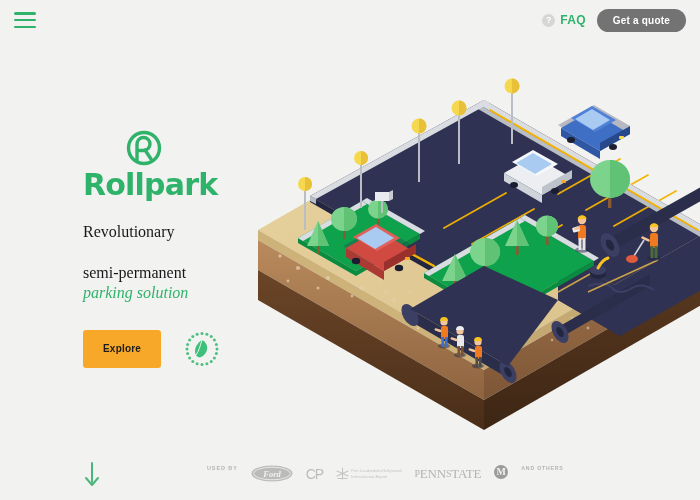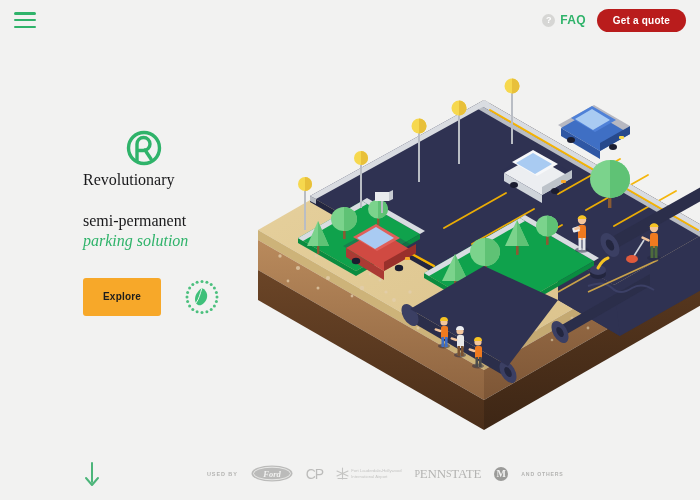--- a/index.html
+++ b/index.html
@@ -22,21 +22,21 @@
   .hamburger span{display:block;height:2.5px;border-radius:2px;background:#2fb36a;}
   .hdr-right{display:flex;align-items:center;gap:11px;}
   .faq-wrap{display:flex;align-items:center;gap:5px;cursor:pointer;}
   .q-icon{
     width:13px;height:13px;border-radius:50%;background:#d6d6d4;
     color:#fff;font-size:9px;line-height:13px;text-align:center;
     font-weight:bold;
   }
   .faq-label{font-size:12px;color:#2fb36a;font-weight:bold;letter-spacing:.3px;text-align:right;}
   .quote-btn{
-    background:#b91c1c;color:#fff;border:none;border-radius:20px;
+    background:#737373;color:#fff;border:none;border-radius:20px;
     padding:0 16px;height:23px;font-size:10px;font-weight:bold;
     letter-spacing:.2px;cursor:pointer;font-family:"Liberation Sans",sans-serif;
   }
 
   
   .content{position:absolute;left:83px;top:128px;width:240px;z-index:30;}
   .logo-mark{width:46px;height:46px;margin-left:38px;margin-bottom:-4px;}
   .logo-text{
     font-family:"DejaVu Sans", sans-serif;
     font-size:30px;font-weight:bold;color:#2fb36a;letter-spacing:-.8px;
@@ -51,21 +51,21 @@
   .explore-btn{
     background:#f7a829;border:none;border-radius:3px;
     padding:12px 20px;height:38px;font-size:10px;font-weight:bold;color:#1d1d1d;
     cursor:pointer;font-family:"Liberation Sans",sans-serif;letter-spacing:.2px;
   }
   .eco-badge{width:38px;height:38px;}
 
   
   .scroll-arrow{position:absolute;left:84px;top:462px;z-index:30;cursor:pointer;}
   .usedby{
-    position:absolute;left:207px;top:465px;display:flex;align-items:center;
+    position:absolute;left:207px;top:465px;display:flex;
     gap:13px;z-index:30;
   }
   .usedby-label{font-size:5.5px;letter-spacing:.9px;color:#b4b4b2;font-weight:bold;}
   .brand{opacity:.62;display:flex;align-items:center;}
   .brand-cp{font-size:14px;font-weight:normal;color:#9b9b99;letter-spacing:-1px;
     font-family:"Liberation Sans",sans-serif;}
   .brand-fll{display:flex;align-items:center;gap:2px;}
   .brand-fll-txt{font-size:4.2px;line-height:1.25;color:#a9a9a7;}
   .brand-penn{font-family:"Liberation Serif",serif;font-size:10px;color:#8e8e8c;
     letter-spacing:-.2px;}
@@ -450,20 +450,21 @@
 
 <div class="content">
 
   <div class="logo-mark">
     <svg viewBox="0 0 46 46" width="46" height="46" xmlns="http://www.w3.org/2000/svg">
       <circle cx="23" cy="20" r="15.5" fill="none" stroke="#2fb36a" stroke-width="3.4"></circle>
       <path d="M16 33 V16 a6.5 6.5 0 0 1 13 0 a6.5 6.5 0 0 1 -6.5 6.5 H18" fill="none" stroke="#2fb36a" stroke-width="3.4" stroke-linecap="round" stroke-linejoin="round"></path>
       <line x1="24" y1="22" x2="30" y2="31" stroke="#2fb36a" stroke-width="3.4" stroke-linecap="round"></line>
     </svg>
   </div>
+  <div class="logo-text">Rollpark</div>
 
   <h1 class="headline">
     <span>Revolutionary</span><br>
     <br>
     <span>semi-permanent</span><br>
     <span class="accent">parking solution</span>
   </h1>
 
   <div class="cta-row">
     <button class="explore-btn">Explore</button>

